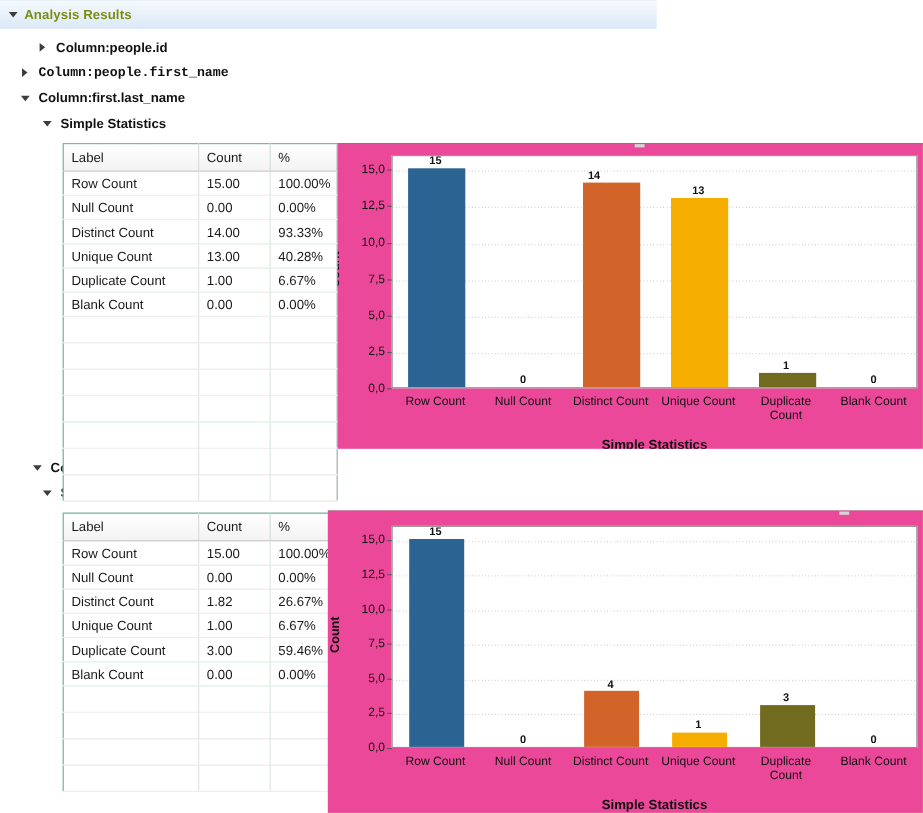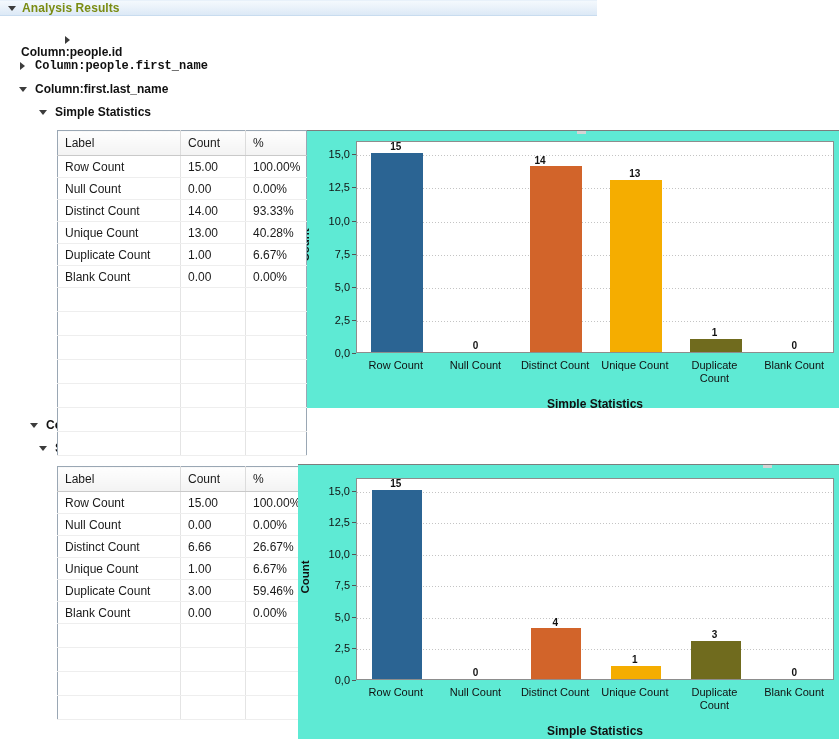--- a/index.html
+++ b/index.html
@@ -15,21 +15,21 @@
     color: #1a1a1a;
     overflow: hidden;
     position: relative;
   }
 
   
   .results-header {
     position: absolute;
     left: 0; top: 0;
     width: 597px;
-    height: 16px;
+    height: 26px;
     background: linear-gradient(to bottom, #f4f9fd 0%, #eaf2fa 45%, #dce9f6 100%);
     border-bottom: 1px solid #c8dcef;
     border-top: 1px solid #e8f1fa;
     box-sizing: border-box;
     display: flex;
     align-items: center;
   }
   .results-header .twisty { margin-left: 8px; }
   .results-header .title {
     font-weight: bold;
@@ -107,21 +107,21 @@
     padding: 2px 0 2px 7px;
     height: 17px;
     background: #ffffff;
   }
   .stats-table td:last-child, .stats-table th:last-child { border-right: none; }
   .stats-table tr.filler td { height: 19px; }
 
   
   .chart-panel {
     position: absolute;
-    background: #5eead4;
+    background: #ec4899;
     overflow: hidden;
   }
   .chart-divider {
     position: absolute;
     height: 1px;
     background: #7d7d7d;
   }
   .plot-area {
     position: absolute;
     background: #ffffff;
@@ -196,21 +196,21 @@
   }
 </style>
 </head>
 <body>
 
 <div class="results-header">
   <span class="twisty open"></span>
   <span class="title">Analysis Results</span>
 </div>
 
-<div class="tree-row" style="left:14px; top:36px;flex-direction:column;">
+<div class="tree-row" style="left:35px; top:36px;">
   <span class="twisty closed"></span>
   <span class="label">Column:people.id</span>
 </div>
 
 <div class="tree-row" style="left:19px; top:59px;font-family:Liberation Mono, monospace;">
   <span class="twisty closed"></span>
   <span class="label">Column:people.first_name</span>
 </div>
 
 <div class="tree-row" style="left:19px; top:82px;">
@@ -379,21 +379,21 @@
         <td>15.00</td>
         <td>100.00%</td>
       </tr>
       <tr>
         <td>Null Count</td>
         <td>0.00</td>
         <td>0.00%</td>
       </tr>
       <tr>
         <td>Distinct Count</td>
-        <td>6.66</td>
+        <td>1.82</td>
         <td>26.67%</td>
       </tr>
       <tr>
         <td>Unique Count</td>
         <td>1.00</td>
         <td>6.67%</td>
       </tr>
       <tr>
         <td>Duplicate Count</td>
         <td>3.00</td>

